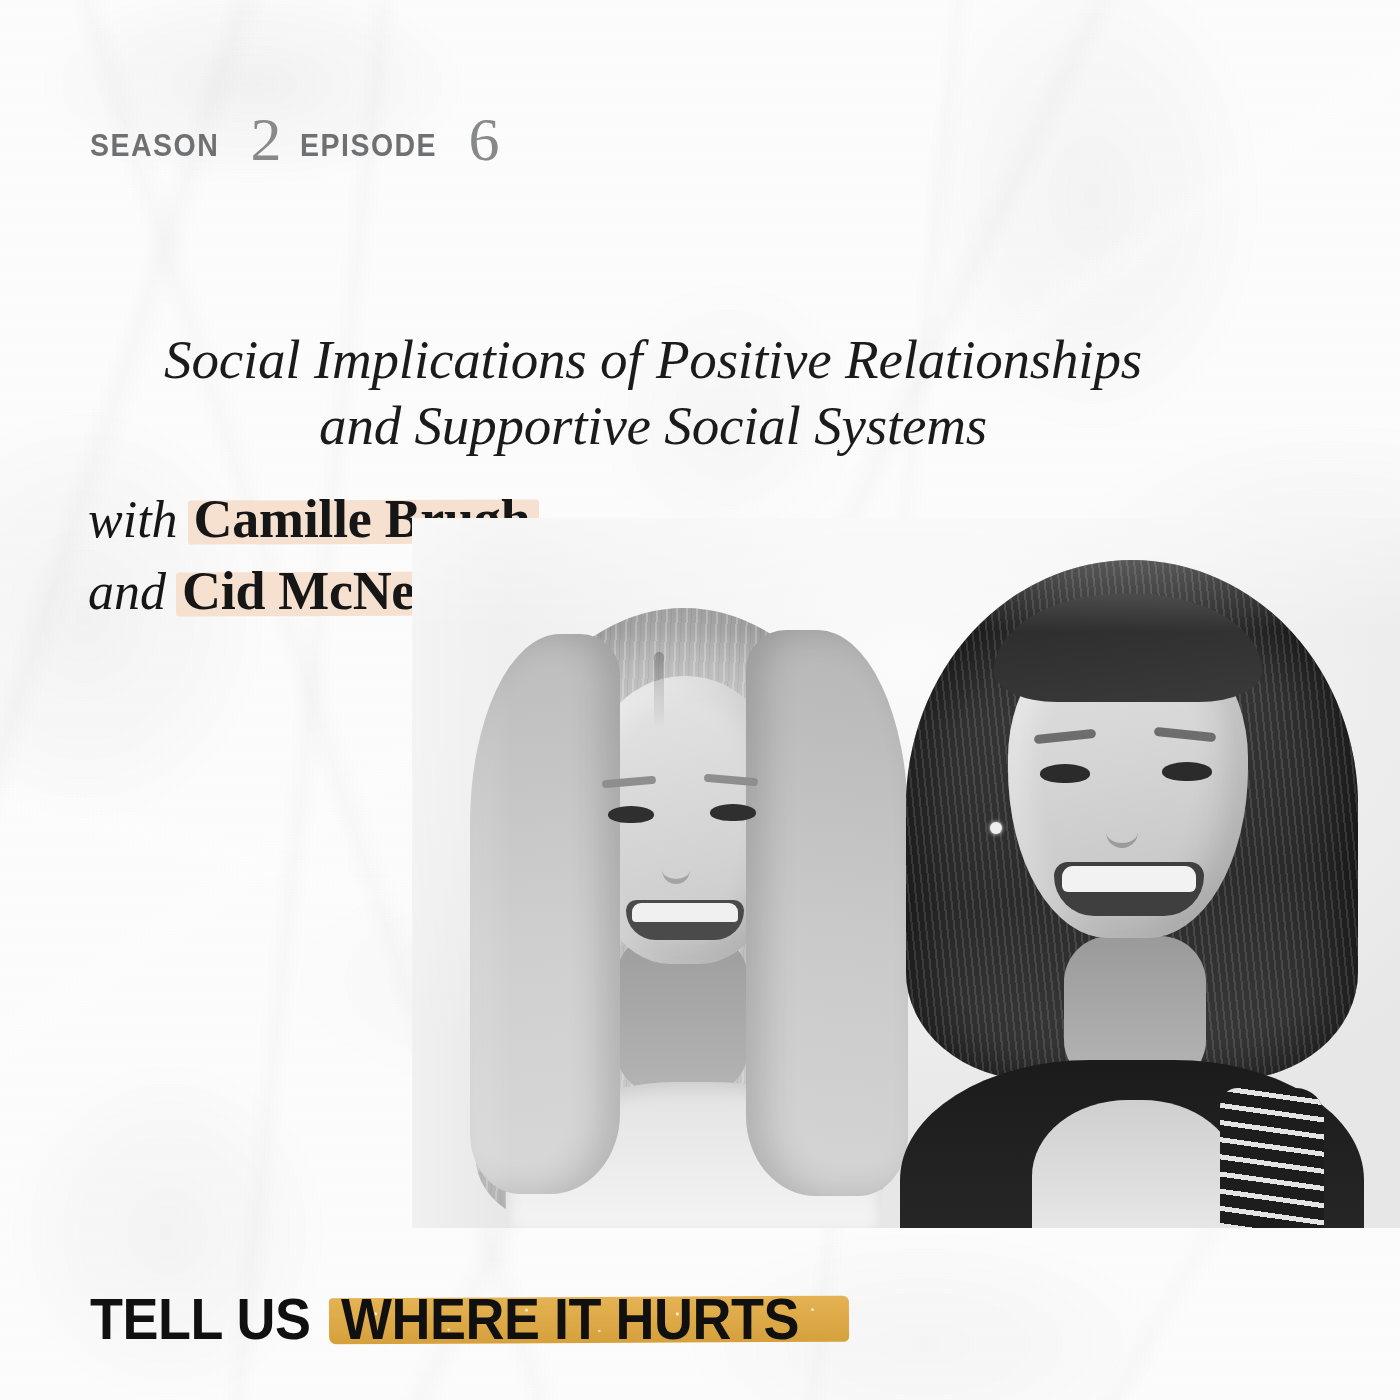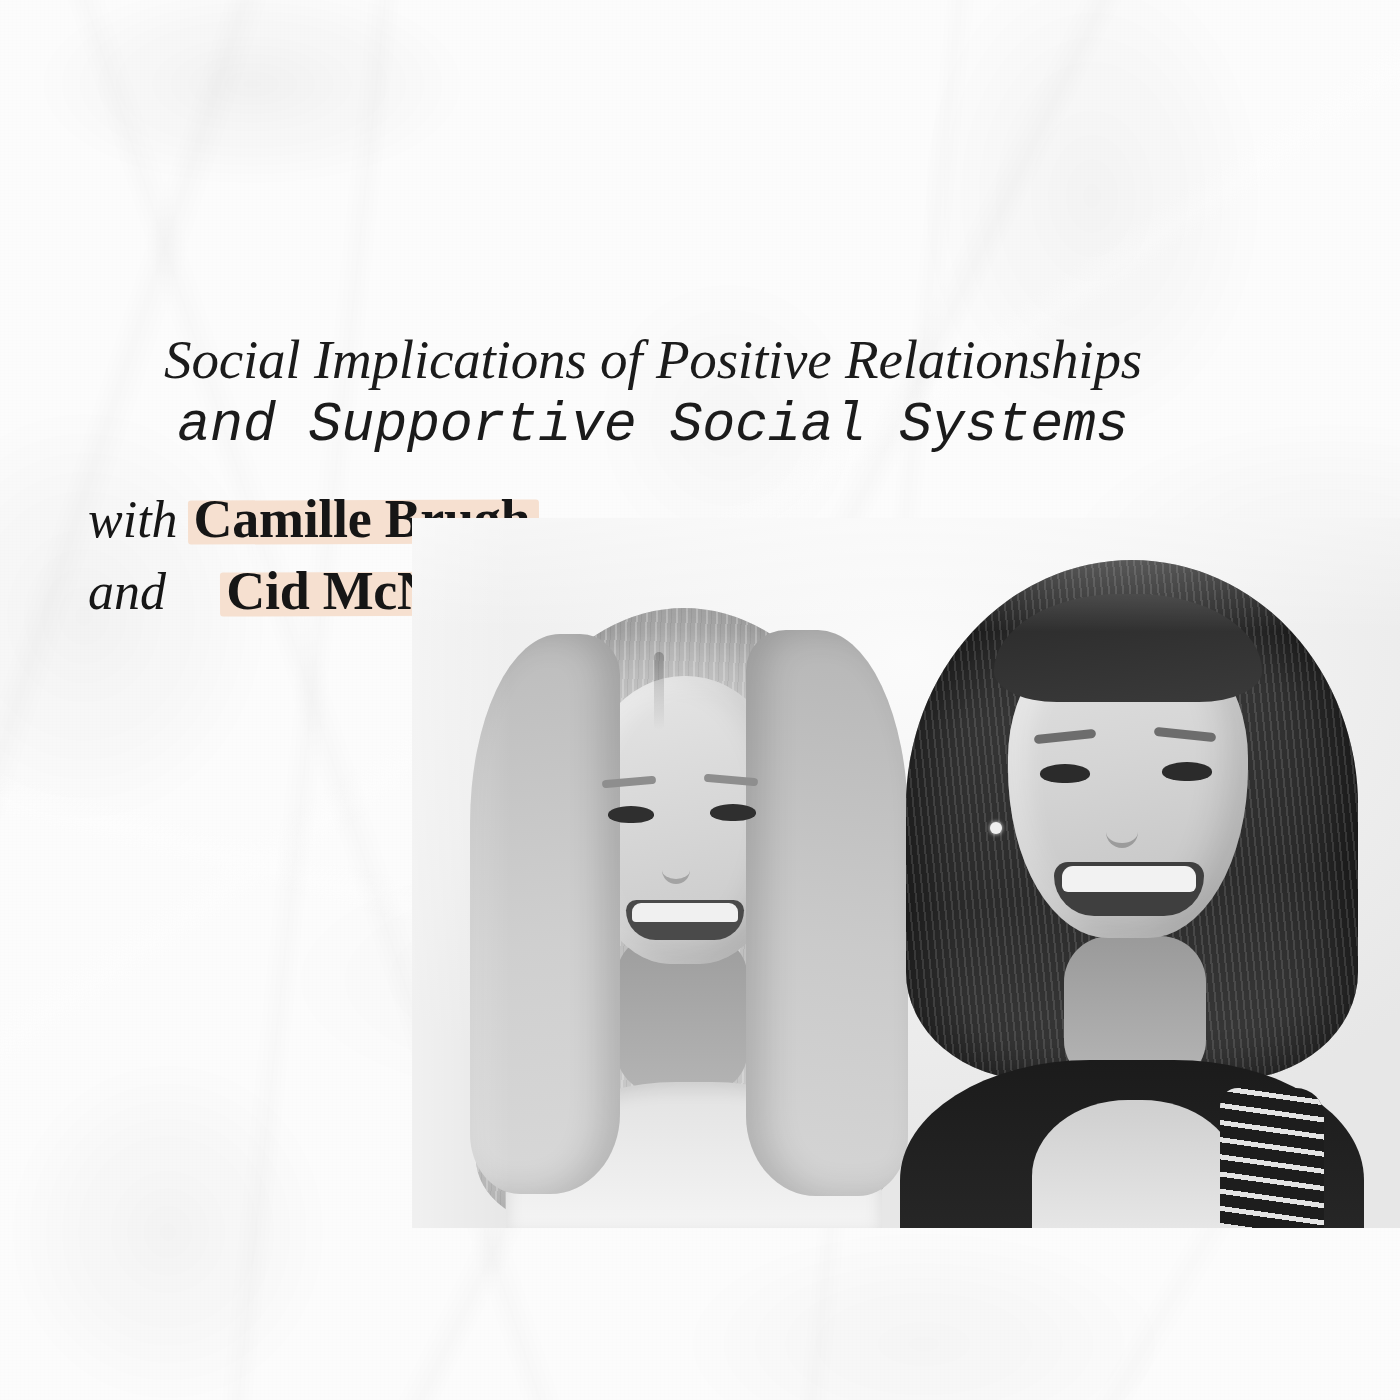--- a/index.html
+++ b/index.html
@@ -139,32 +139,32 @@
     width:1130px;
     font-family:"Liberation Serif", serif;
     font-style:italic;
     font-weight:normal;
     font-size:55px;
     line-height:1.20;
     color:#1b1b1b;
     letter-spacing:-0.2px;
     text-align:center;
   }
-  .subtitle .l2 { display:block;font-family:Liberation Mono, monospace; }
+  .subtitle .l2 { display:block; }
 
   
   .hosts {
     position:absolute;
     left:88px; top:492px;
   }
   .host-line {
     position:relative;
     height:72px;
     white-space:nowrap;
-    display:flex; align-items:baseline;justify-content:space-between;
+    display:flex; align-items:baseline;
   }
   .host-conn {
     font-family:"Liberation Serif", serif;
     font-style:italic;
     font-weight:normal;
     font-size:52px;
     color:#161616;
     line-height:1;
   }
   .host-name-wrap {
@@ -391,20 +391,26 @@
 </head>
 <body>
 
 <div class="cover">
 
   <div class="paper-base"></div>
   <div class="paper-creases"></div>
   <div class="paper-folds"></div>
   <div class="paper-grain"></div>
 
+  <div class="eyebrow">
+    <span class="word">SEASON</span>
+    <span class="num">2</span>
+    <span class="word">EPISODE</span>
+    <span class="num second">6</span>
+  </div>
 
 
   <div class="subtitle">
     <span>Social Implications of Positive Relationships</span>
     <span class="l2">and Supportive Social Systems</span>
   </div>
 
   <div class="hosts">
     <div class="host-line">
       <span class="host-conn">with</span>
@@ -460,14 +466,21 @@
       <div class="pB-nose"></div>
       <div class="pB-smile">
         <div class="pB-teeth2"></div>
       </div>
       <div class="pB-earring"></div>
     </div>
 
     <div class="photo-soften"></div>
   </div>
 
+  <div class="brand">
+    <span class="brand-a">TELL US</span>
+    <span class="brand-b-wrap">
+      <span class="brand-highlight"></span>
+      <span class="brand-b">WHERE IT HURTS</span>
+    </span>
+  </div>
 
 </div>
 
 </body></html>

